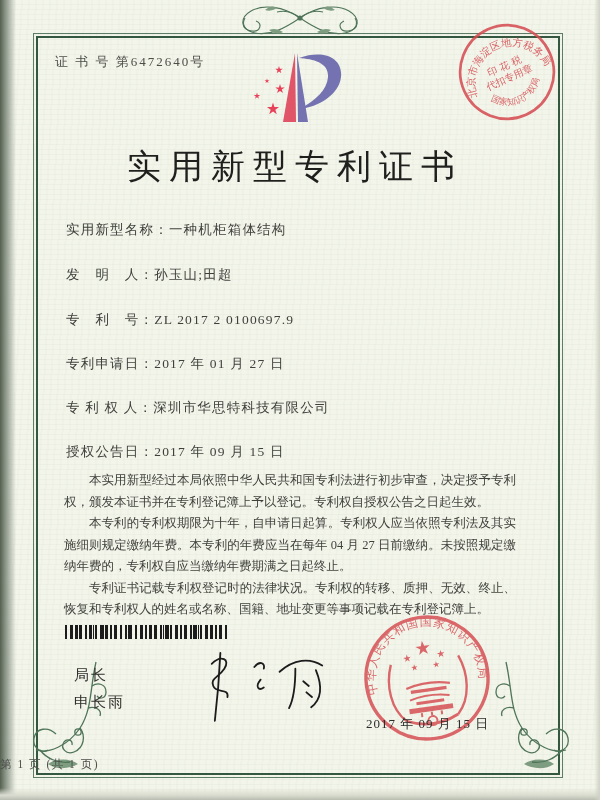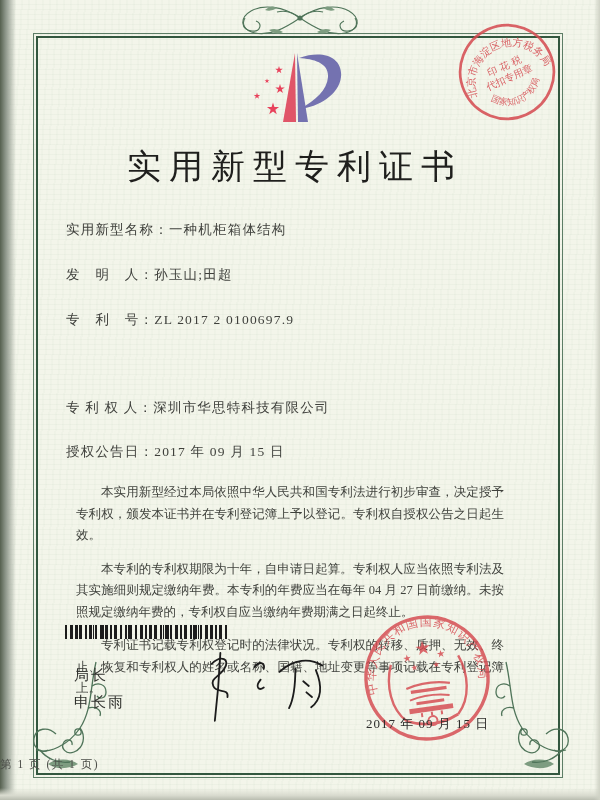--- a/index.html
+++ b/index.html
@@ -29,21 +29,21 @@
   .tax-stamp{position:absolute;left:455px;top:20px;width:104px;height:104px;
     transform:rotate(-24deg);opacity:.85;z-index:5;}
   .title{position:absolute;left:0;right:10px;top:144px;text-align:center;
     font-size:34px;letter-spacing:8px;color:#1f1f1d;z-index:4;font-weight:500;}
   .field{position:absolute;left:66px;font-size:13.5px;letter-spacing:1.2px;
     color:#3f403c;z-index:4;white-space:nowrap;}
   .f0{top:221px;} .f1{top:266px;} .f2{top:311px;} .f3{top:355px;}
   .f4{top:399px;} .f5{top:443px;}
   .body-text{position:absolute;left:64px;top:470px;width:452px;z-index:4;
     font-size:12.5px;line-height:21.5px;text-align:justify;color:#3f413c;}
-  .body-text p{margin:12px;text-indent:2em;}
+  .body-text p{margin:0;text-indent:2em;}
   .barcode{position:absolute;left:65px;top:625px;width:163px;height:14px;z-index:4;
     background:
       repeating-linear-gradient(90deg,#1c1c1c 0 2px,rgba(0,0,0,0) 2px 5px),
       repeating-linear-gradient(90deg,#1c1c1c 0 1px,rgba(0,0,0,0) 1px 7px),
       repeating-linear-gradient(90deg,rgba(0,0,0,0) 0 11px,#1c1c1c 11px 13px);}
   .signer{position:absolute;left:74px;z-index:4;color:#2e2f2b;
     font-family:"DejaVu Sans","Liberation Sans",sans-serif;font-size:15px;letter-spacing:2px;}
   .signer-title{top:666px;} .signer-name{top:693px;text-align:center;}
   .signature{position:absolute;left:188px;top:644px;width:150px;height:84px;z-index:5;}
   .official-seal{position:absolute;left:357px;top:608px;width:140px;height:140px;
@@ -92,20 +92,21 @@
       <path d="M54,70 C60,78 58,90 48,94 C40,97 34,90 38,84 C41,80 47,82 46,87"></path>
       <path d="M30,76 C22,68 10,70 8,80 C6,90 16,96 22,92"></path>
       <path d="M66,28 C72,24 80,26 80,34 C80,40 74,42 71,38"></path>
       <path d="M62,50 C70,48 76,52 74,58"></path>
       <path d="M22,106 C30,100 44,100 52,106 C44,111 30,112 22,106" fill="#7d9c80" stroke="none"></path>
       <circle cx="52" cy="74" r="3.2"></circle>
       <path d="M14,92 C20,100 32,106 44,104"></path>
     </g>
   </svg>
 
+  <div class="cert-number">证 书 号 第6472640号</div>
 
   <svg class="logo" viewBox="0 0 110 78">
     <defs>
       <polygon id="star" points="0,-1 0.225,-0.31 0.951,-0.31 0.363,0.118 0.588,0.809 0,0.382 -0.588,0.809 -0.363,0.118 -0.951,-0.31 -0.225,-0.31"></polygon>
     </defs>
     <g>
       <polygon points="51,3 52,72 62,72" fill="#7472b0"></polygon>
       <path d="M53,8 C78,-1 97,8 95,27 C93,45 72,57 54,59 C70,50 81,40 82,27 C83,13 68,9 53,8 Z" fill="#7472b0"></path>
     </g>
     <g>
@@ -132,20 +133,21 @@
     </text>
     <text x="50" y="47" text-anchor="middle" font-size="9.5" fill="#d5494f">印 花 税</text>
     <text x="50" y="59" text-anchor="middle" font-size="9.5" fill="#d5494f">代扣专用章</text>
   </svg>
 
   <div class="title">实用新型专利证书</div>
 
   <div class="field f0"><span>实用新型名称：</span><span>一种机柜箱体结构</span></div>
   <div class="field f1"><span>发　明　人：</span><span>孙玉山;田超</span></div>
   <div class="field f2"><span>专　利　号：</span><span>ZL 2017 2 0100697.9</span></div>
+  <div class="field f3"><span>专利申请日：</span><span>2017 年 01 月 27 日</span></div>
   <div class="field f4"><span>专 利 权 人：</span><span>深圳市华思特科技有限公司</span></div>
   <div class="field f5"><span>授权公告日：</span><span>2017 年 09 月 15 日</span></div>
 
   <div class="body-text">
     <p>本实用新型经过本局依照中华人民共和国专利法进行初步审查，决定授予专利权，颁发本证书并在专利登记簿上予以登记。专利权自授权公告之日起生效。</p>
     <p>本专利的专利权期限为十年，自申请日起算。专利权人应当依照专利法及其实施细则规定缴纳年费。本专利的年费应当在每年 04 月 27 日前缴纳。未按照规定缴纳年费的，专利权自应当缴纳年费期满之日起终止。</p>
     <p>专利证书记载专利权登记时的法律状况。专利权的转移、质押、无效、终止、恢复和专利权人的姓名或名称、国籍、地址变更等事项记载在专利登记簿上。</p>
   </div>
 
   <div class="barcode"></div>

